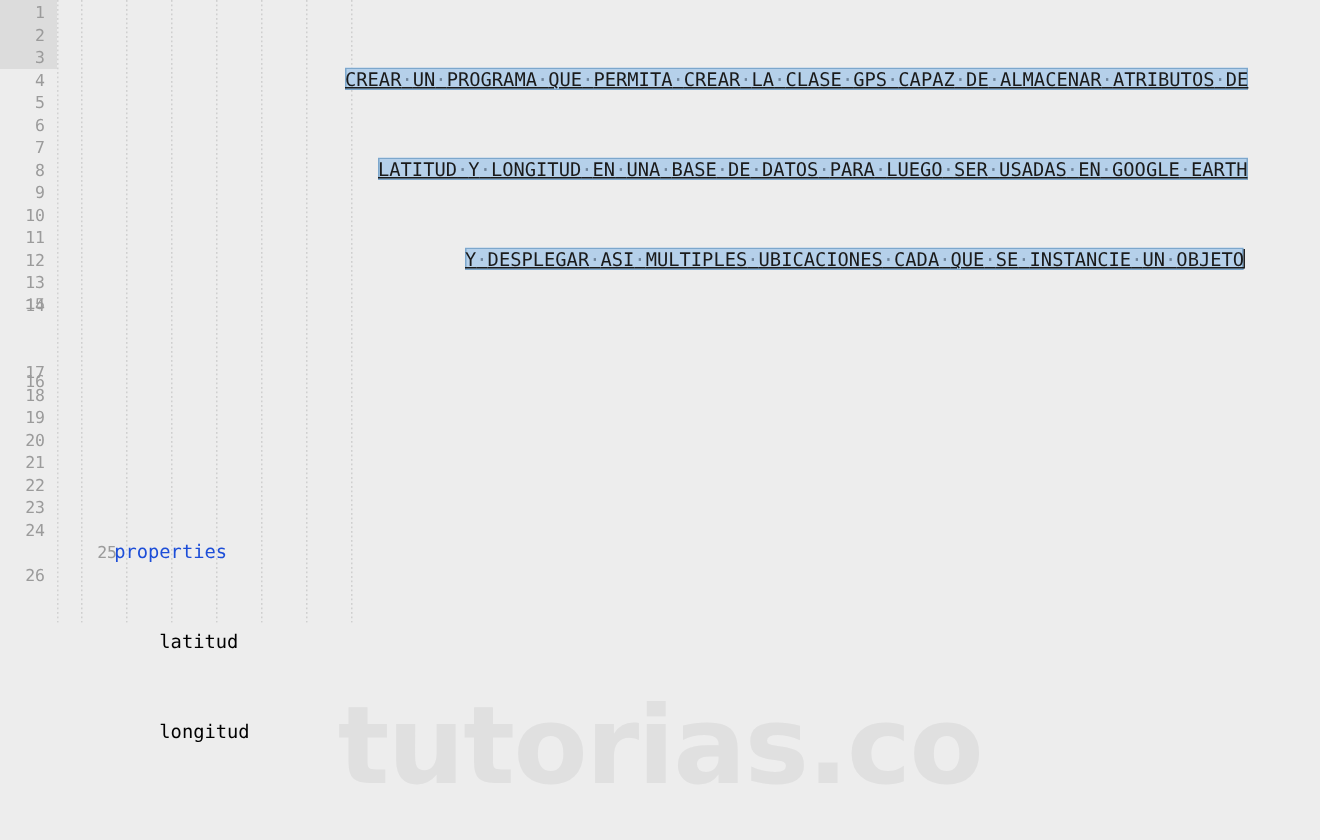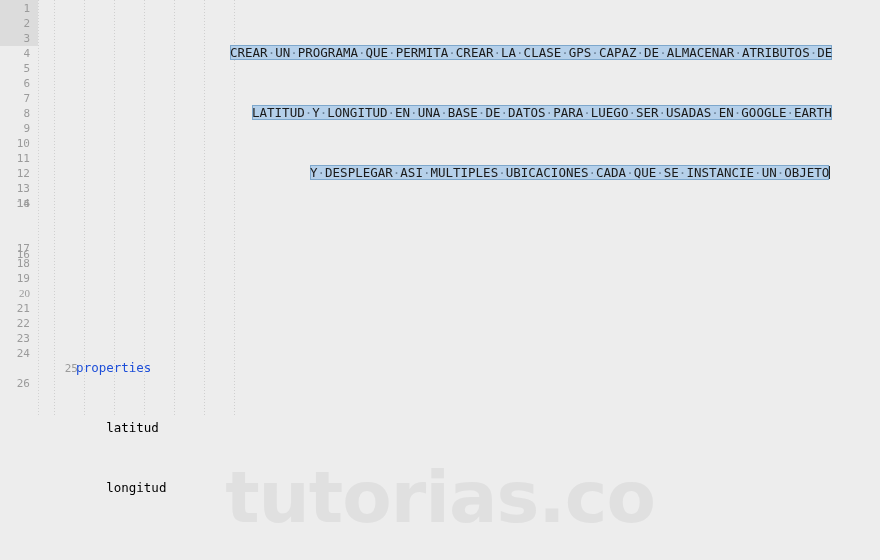--- a/index.html
+++ b/index.html
@@ -102,20 +102,21 @@
   }
 
   .kw        { color: #1d4ed8; }
   .plain     { color: #000000; }
 
   
   .sel {
     background: #b5d0ea;
     box-shadow: 0 0 0 1px #7da7cc inset;
     color: #1a1a1a;
+    text-decoration: underline;
   }
   .dot { color: #6e8399; }
 
   .caret {
     display: inline-block;
     width: 1px;
     height: 13px;
     background: #222;
     vertical-align: -2px;
   }
@@ -149,21 +150,21 @@
     <div class="lineno" style="top:136px;">10</div>
     <div class="lineno" style="top:151px;">11</div>
     <div class="lineno" style="top:166px;">12</div>
     <div class="lineno" style="top:181px;">13</div>
     <div class="lineno" style="top:196px;">14</div>
     <div class="lineno" style="top:197px;font-family:Liberation Mono, monospace;">15</div>
     <div class="lineno" style="top:226px;margin-top:21px;">16</div>
     <div class="lineno" style="top:241px;">17</div>
     <div class="lineno" style="top:256px;">18</div>
     <div class="lineno" style="top:271px;">19</div>
-    <div class="lineno" style="top:286px;font-family:Liberation Serif, serif;">20</div>
+    <div class="lineno" style="top:286px;">20</div>
     <div class="lineno" style="top:301px;">21</div>
     <div class="lineno" style="top:316px;">22</div>
     <div class="lineno" style="top:331px;">23</div>
     <div class="lineno" style="top:346px;">24</div>
     <div class="lineno" style="top:361px;padding-left:48px;">25</div>
     <div class="lineno" style="top:376px;">26</div>
   </div>
   <div id="gutter-divider"></div>
 
   <div id="code">

